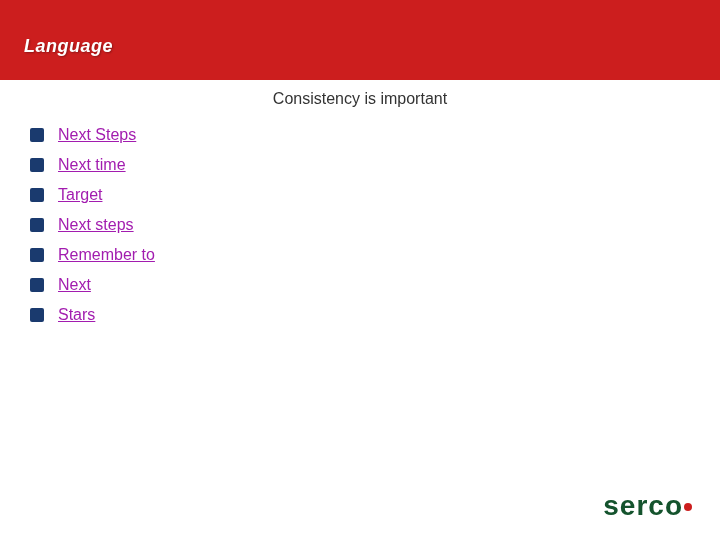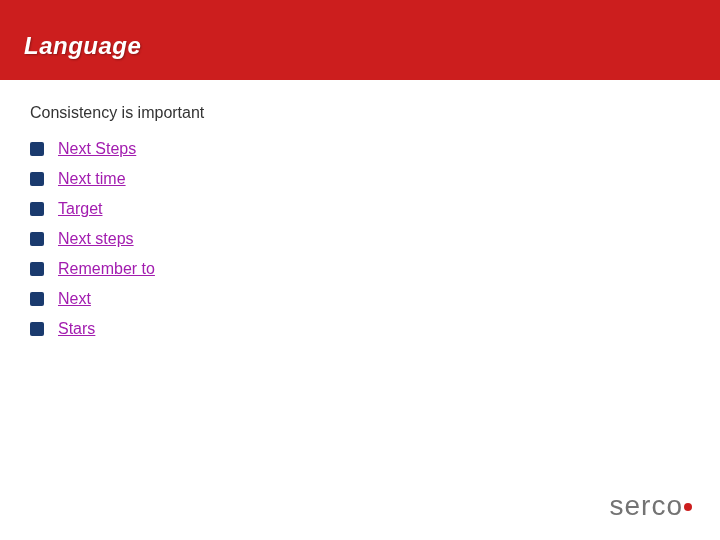--- a/index.html
+++ b/index.html
@@ -21,30 +21,31 @@
       background: #cc1e1e;
       width: 100%;
       height: 80px;
       display: flex;
       align-items: center;
       padding: 0 24px;
     }
 
     .header-title {
       color: #ffffff;
-      font-size: 24px;
+      font-size: 18px;
       font-weight: bold;
       font-style: italic;
       letter-spacing: 0.5px;
       text-shadow: 1px 1px 2px rgba(0,0,0,0.3);
       margin-top: 12px;
     }
 
     .content {
-      padding: 24px 30px;
+      padding: 10px 30px;
+      text-align: center;
     }
 
     .subtitle {
       color: #333333;
       font-size: 16px;
       margin-bottom: 18px;
     }
 
     .list-item {
       display: flex;
@@ -68,22 +69,22 @@
     }
 
     .logo-container {
       position: absolute;
       bottom: 18px;
       right: 28px;
     }
 
     .logo-text {
       font-size: 28px;
-      font-weight: normal;
-      color: #737373;
+      font-weight: bold;
+      color: #14532d;
       letter-spacing: 1px;
     }
 
     .logo-text span.red-dot {
       display: inline-block;
       width: 8px;
       height: 8px;
       background: #cc1e1e;
       border-radius: 50%;
       margin-left: 1px;

